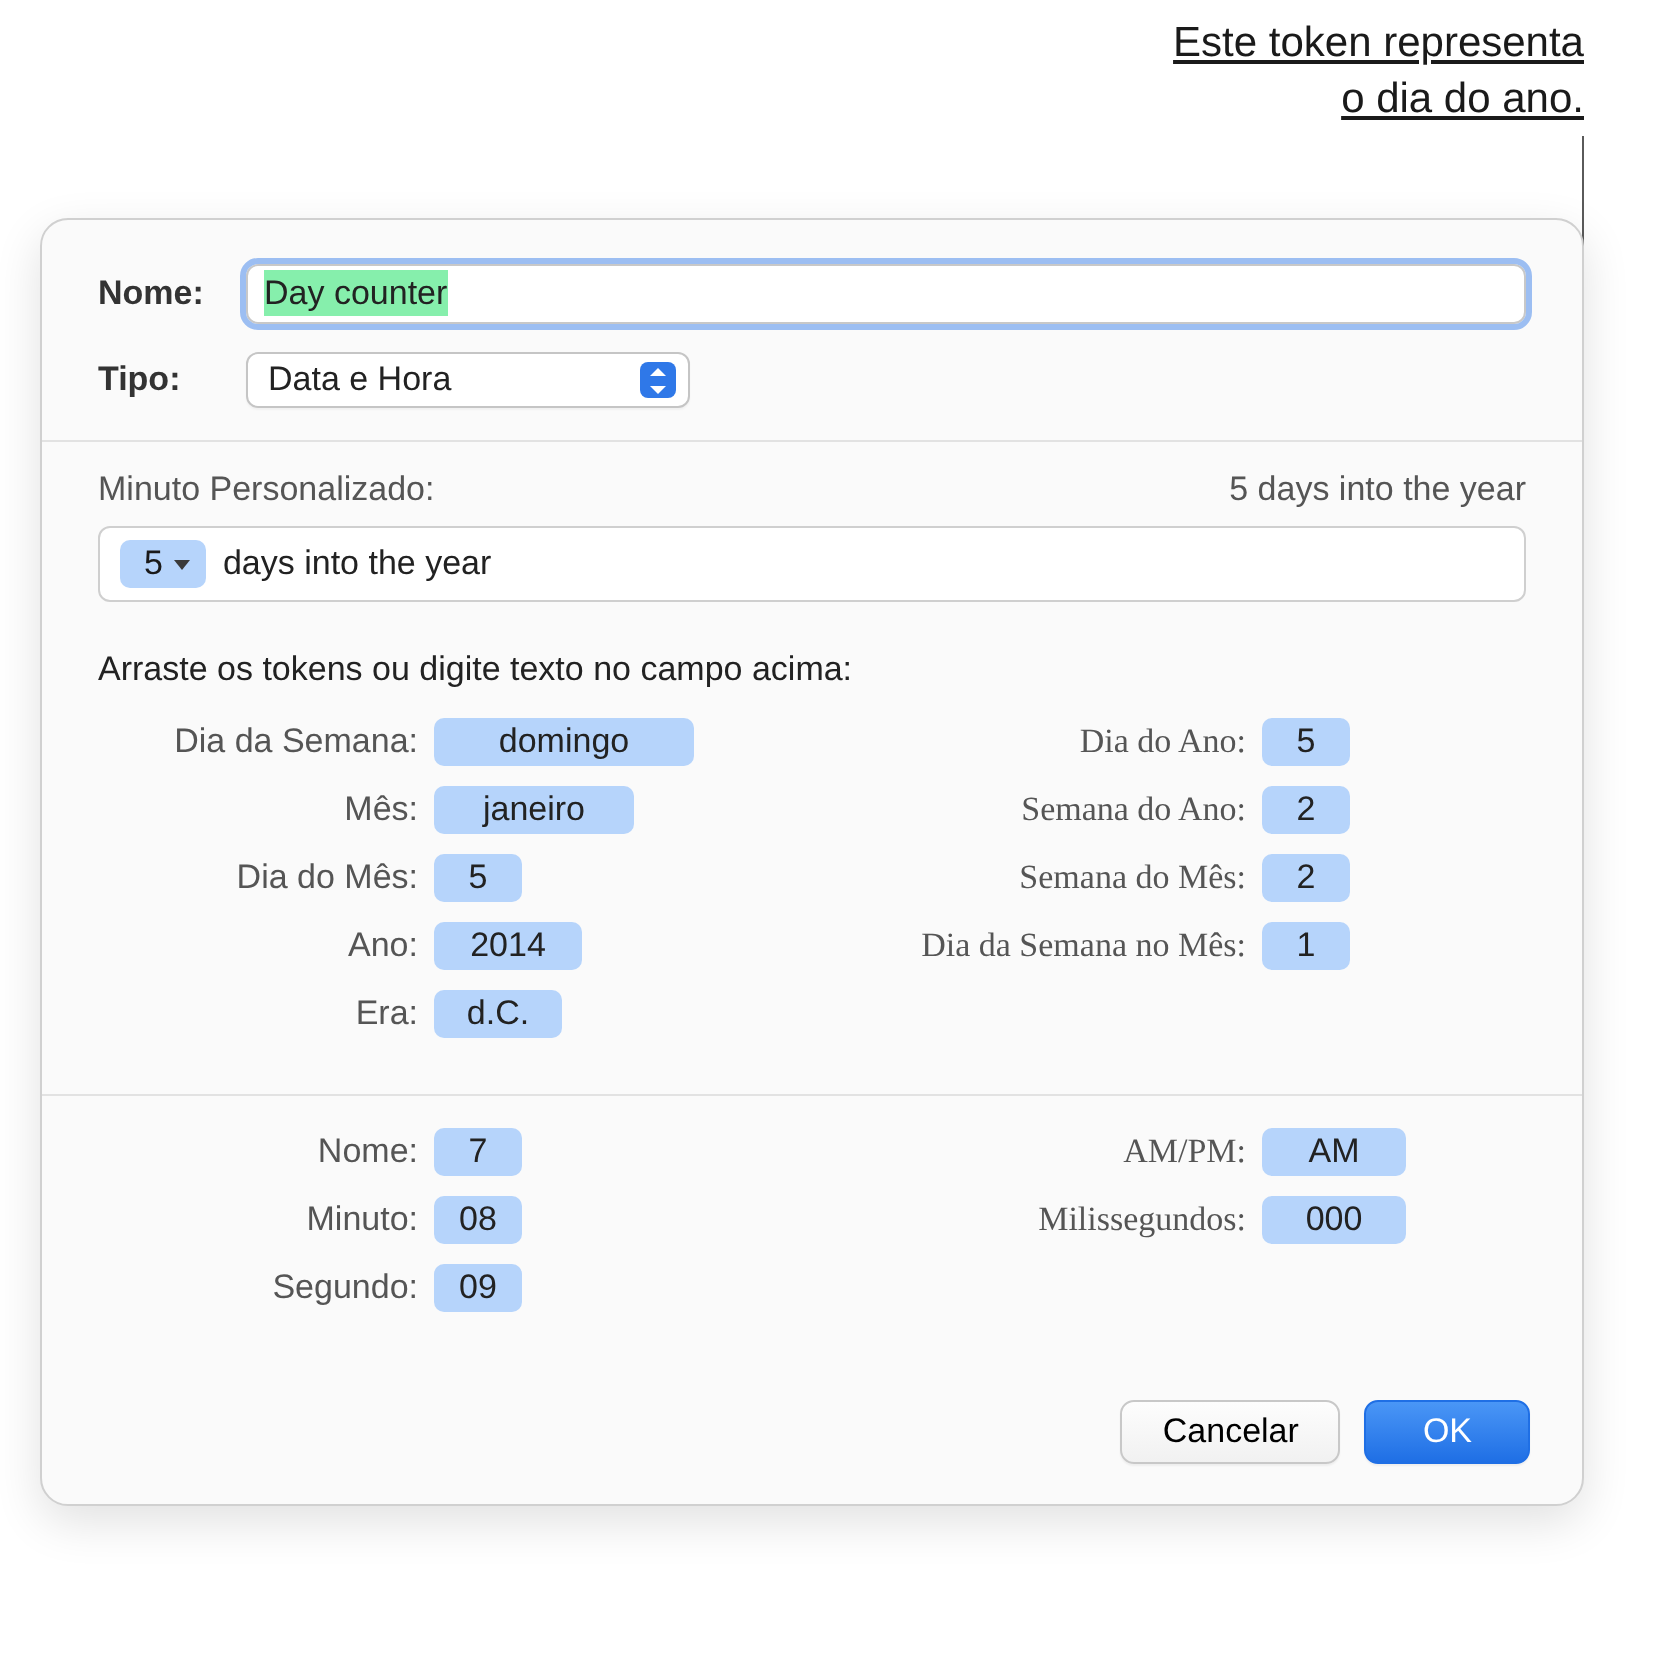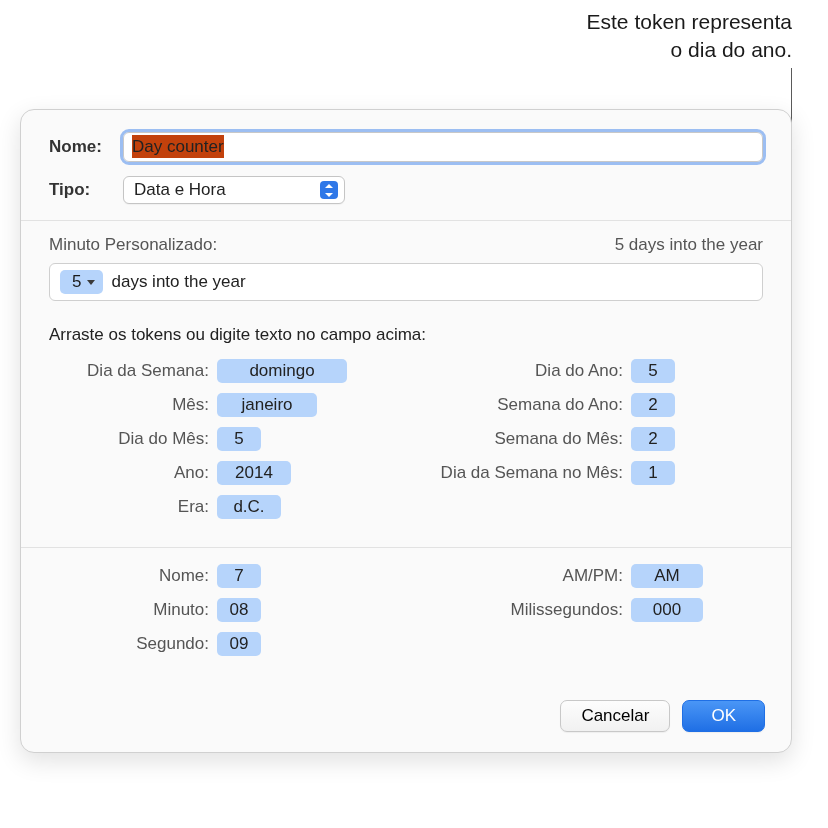--- a/index.html
+++ b/index.html
@@ -14,20 +14,21 @@
     position: relative;
   }
   .callout {
     position: absolute;
     top: 8px;
     right: 36px;
     text-align: right;
     font-size: 21px;
     line-height: 1.35;
     color: #1a1a1a;
+    text-decoration: underline;
   }
   .callout-line {
     position: absolute;
     top: 68px;
     right: 36px;
     width: 1px;
     height: 346px;
     background: #5a5a5a;
   }
   .callout-line::after {
@@ -70,21 +71,21 @@
     flex: 1;
     font-size: 17px;
     padding: 4px 8px;
     border: 1px solid #c8c8c8;
     border-radius: 6px;
     outline: 3px solid #9cbef2;
     outline-offset: 0;
     background: #fff;
   }
   .input-text .sel {
-    background: #c2410c;
+    background: #86efac;
     padding: 2px 0;
   }
   .popup {
     display: inline-flex;
     align-items: center;
     justify-content: space-between;
     min-width: 222px;
     padding: 3px 6px 3px 10px;
     font-size: 17px;
     background: #fff;
@@ -166,21 +167,21 @@
     align-items: center;
     margin-bottom: 10px;
   }
   .trow .tl {
     flex: 0 0 168px;
     text-align: right;
     color: #555;
     padding-right: 8px;
     white-space: nowrap;
   }
-  .col.right .trow .tl { flex: 0 0 218px; }
+  .col.right .trow .tl { flex: 0 0 218px; font-family: Liberation Serif, serif; }
   .chip {
     display: inline-flex;
     align-items: center;
     justify-content: center;
     background: #b6d4fb;
     border-radius: 5px;
     padding: 2px 12px;
     min-width: 44px;
     cursor: grab;
   }

